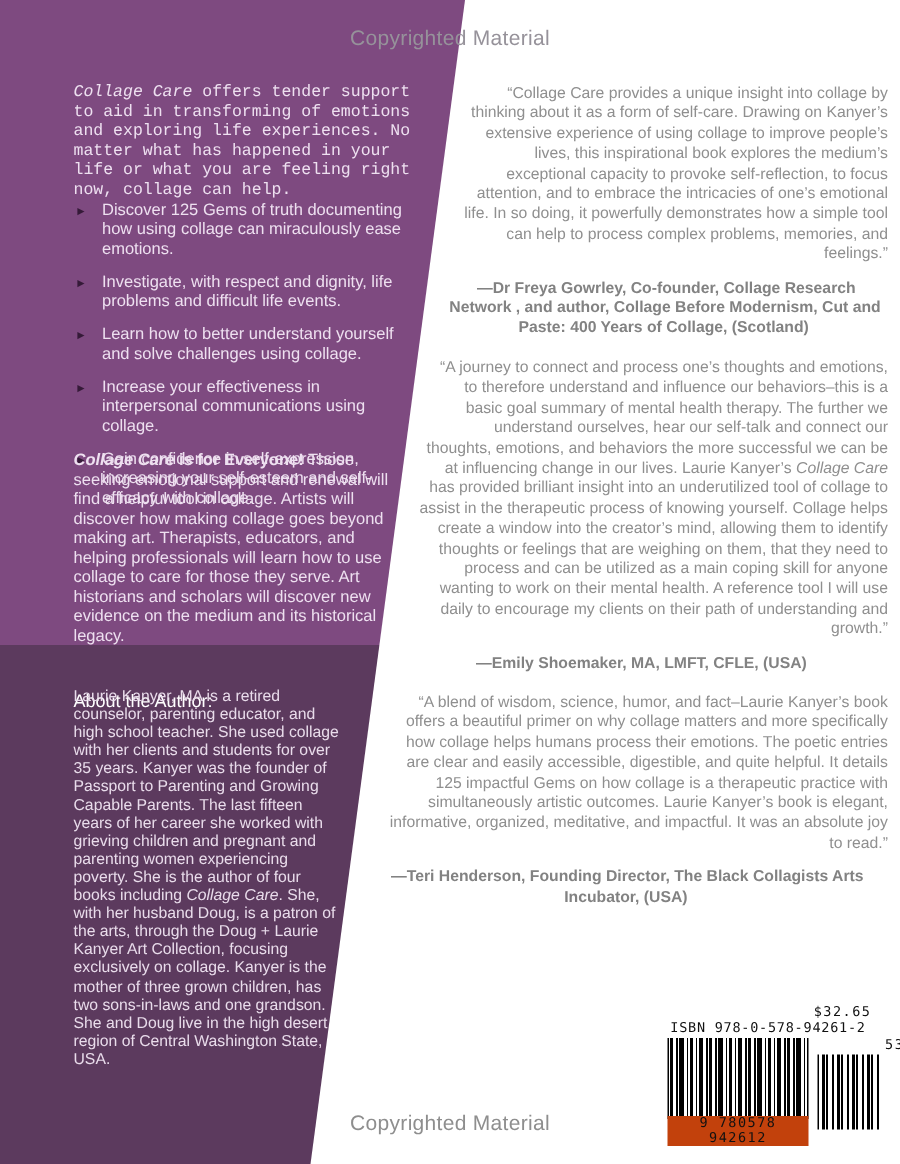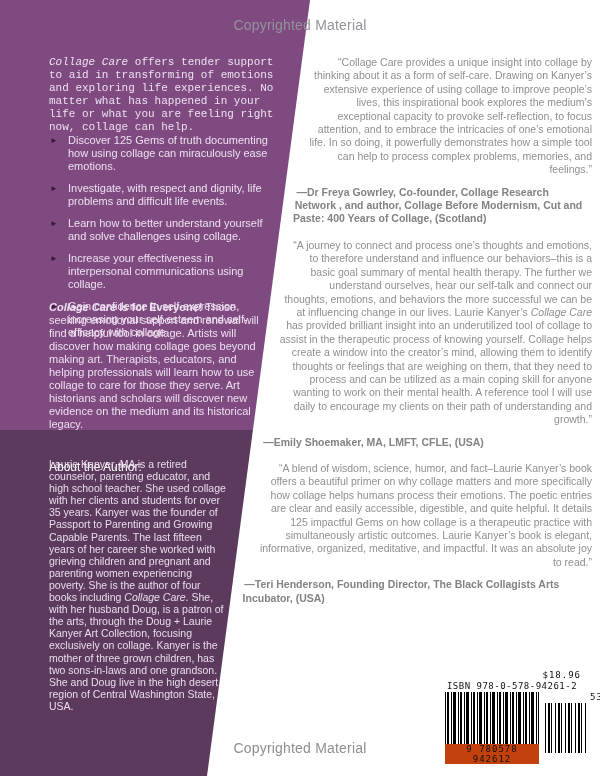--- a/index.html
+++ b/index.html
@@ -41,21 +41,21 @@
     position:absolute;left:0;top:0;width:592px;height:776px;
     color:#8f8f8f;font-size:10.5px;line-height:13.4px;
   }
   .diag-float{
     float:left;width:330px;height:776px;
     shape-outside:polygon(0 0,312px 0,209px 776px,0 776px);
     shape-margin:9px;
   }
   .quote{margin:0 0 9px 0;text-align:right;}
   .quote.first{margin-top:56px;}
-  .attribution{font-weight:bold;color:#828282;margin:0 0 13px 0;}
+  .attribution{font-weight:bold;color:#828282;margin:0 0 13px 0;text-align:center;}
 
   
   .barcode{position:absolute;left:437px;top:670px;width:150px;color:#111;
     font-family:"DejaVu Sans Mono", monospace;}
   .bc-price{text-align:right;font-size:9px;letter-spacing:1px;padding-right:6px;}
   .bc-isbn{text-align:center;font-size:9px;letter-spacing:.5px;white-space:nowrap;margin-top:1px;}
   .bc-row{display:flex;margin-top:1px;}
   .bc-main{width:94px;margin-left:8px;}
   .bc-main-bars{
     height:54px;
@@ -116,21 +116,21 @@
     <div class="attribution">—Dr Freya Gowrley, Co-founder, Collage Research Network , and author, Collage Before Modernism, Cut and Paste: 400 Years of Collage, (Scotland)</div>
 
     <div class="quote"><span>“A journey to connect and process one’s thoughts and emotions, to therefore understand and influence our behaviors–this is a basic goal summary of mental health therapy. The further we understand ourselves, hear our self-talk and connect our thoughts, emotions, and behaviors the more successful we can be at influencing change in our lives. Laurie Kanyer’s </span><span style="font-style: italic;">Collage Care</span><span> has provided brilliant insight into an underutilized tool of collage to assist in the therapeutic process of knowing yourself. Collage helps create a window into the creator’s mind, allowing them to identify thoughts or feelings that are weighing on them, that they need to process and can be utilized as a main coping skill for anyone wanting to work on their mental health. A reference tool I will use daily to encourage my clients on their path of understanding and growth.”</span></div>
     <div class="attribution">—Emily Shoemaker, MA, LMFT, CFLE, (USA)</div>
 
     <div class="quote"><span>“A blend of wisdom, science, humor, and fact–Laurie Kanyer’s book offers a beautiful primer on why collage matters and more specifically how collage helps humans process their emotions. The poetic entries are clear and easily accessible, digestible, and quite helpful. It details 125 impactful Gems on how collage is a therapeutic practice with simultaneously artistic outcomes. Laurie Kanyer’s book is elegant, informative, organized, meditative, and impactful. It was an absolute joy to read.”</span></div>
     <div class="attribution">—Teri Henderson, Founding Director, The Black Collagists Arts Incubator, (USA)</div>
   </div>
 
   <div class="barcode">
-    <div class="bc-price">$18.96</div>
+    <div class="bc-price">$32.65</div>
     <div class="bc-isbn">ISBN 978-0-578-94261-2</div>
     <div class="bc-row">
       <div class="bc-main">
         <div class="bc-main-bars"></div>
         <div class="bc-digits">9 780578 942612</div>
       </div>
       <div class="bc-addon">
         <div class="bc-addon-code">53995&gt;</div>
         <div class="bc-addon-bars"></div>
       </div>

